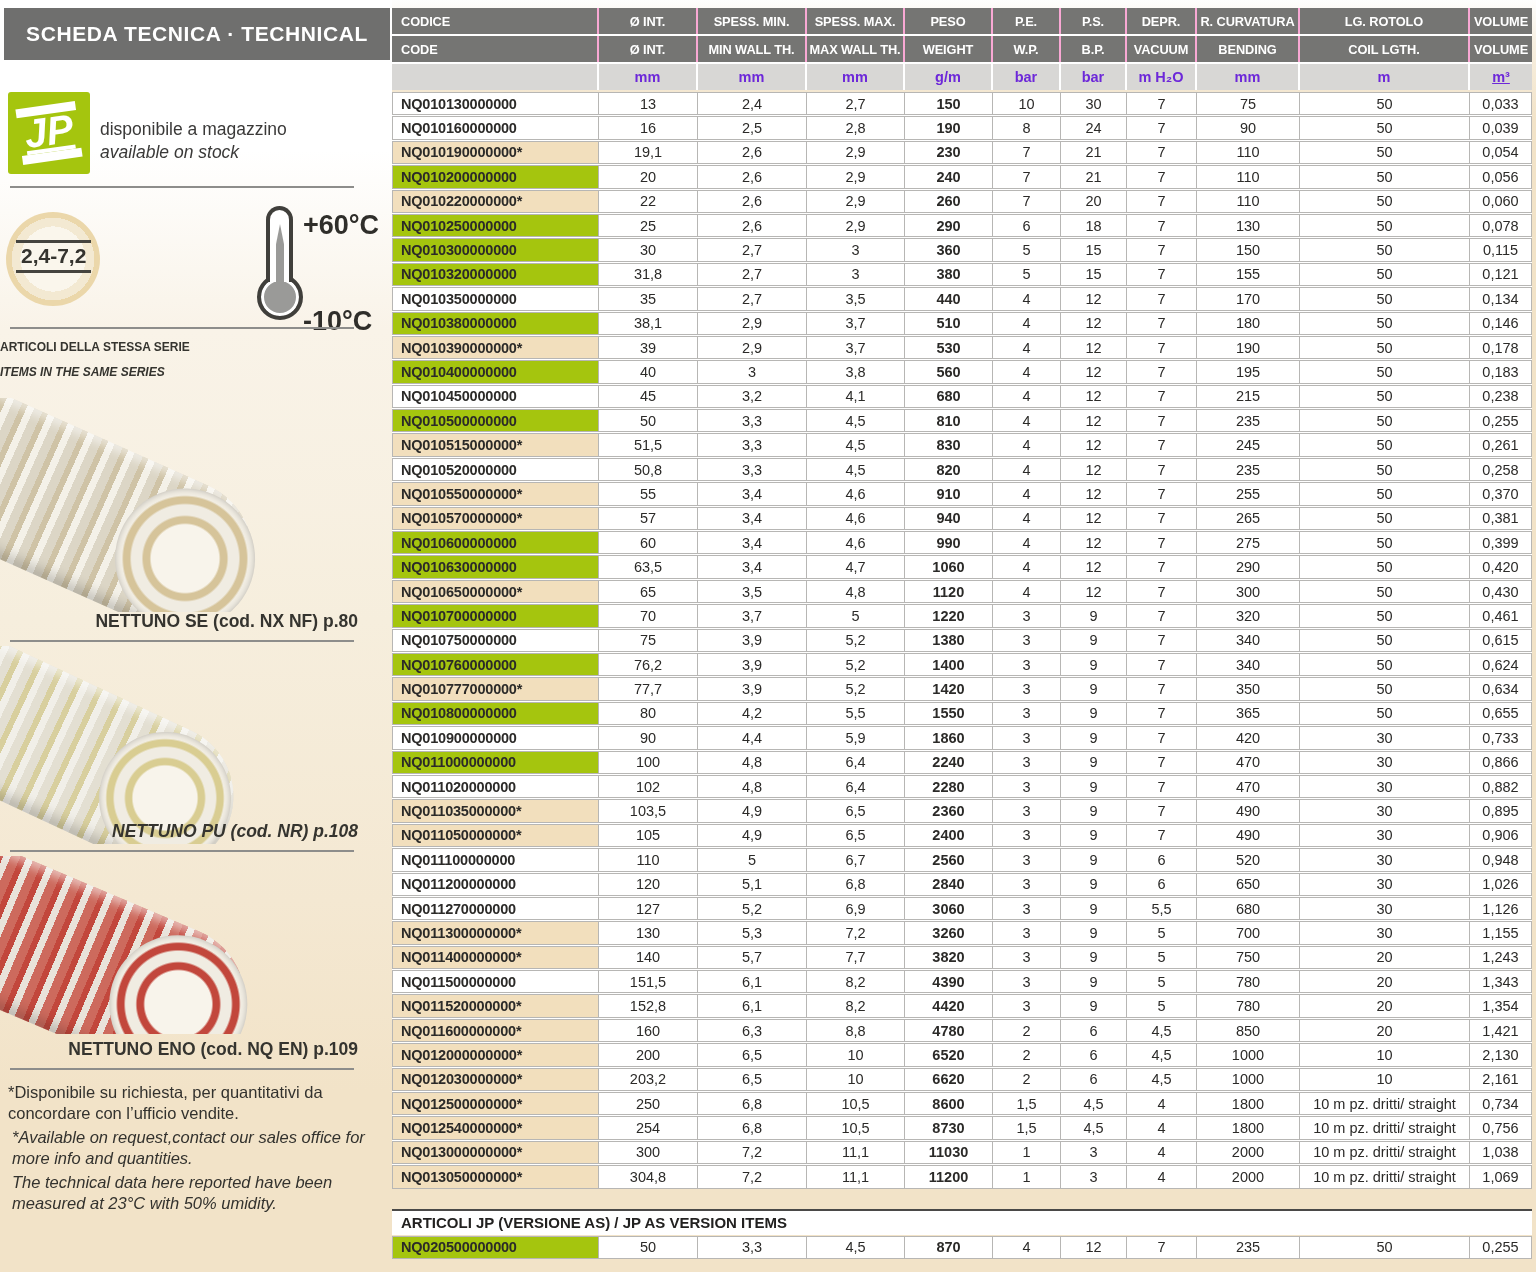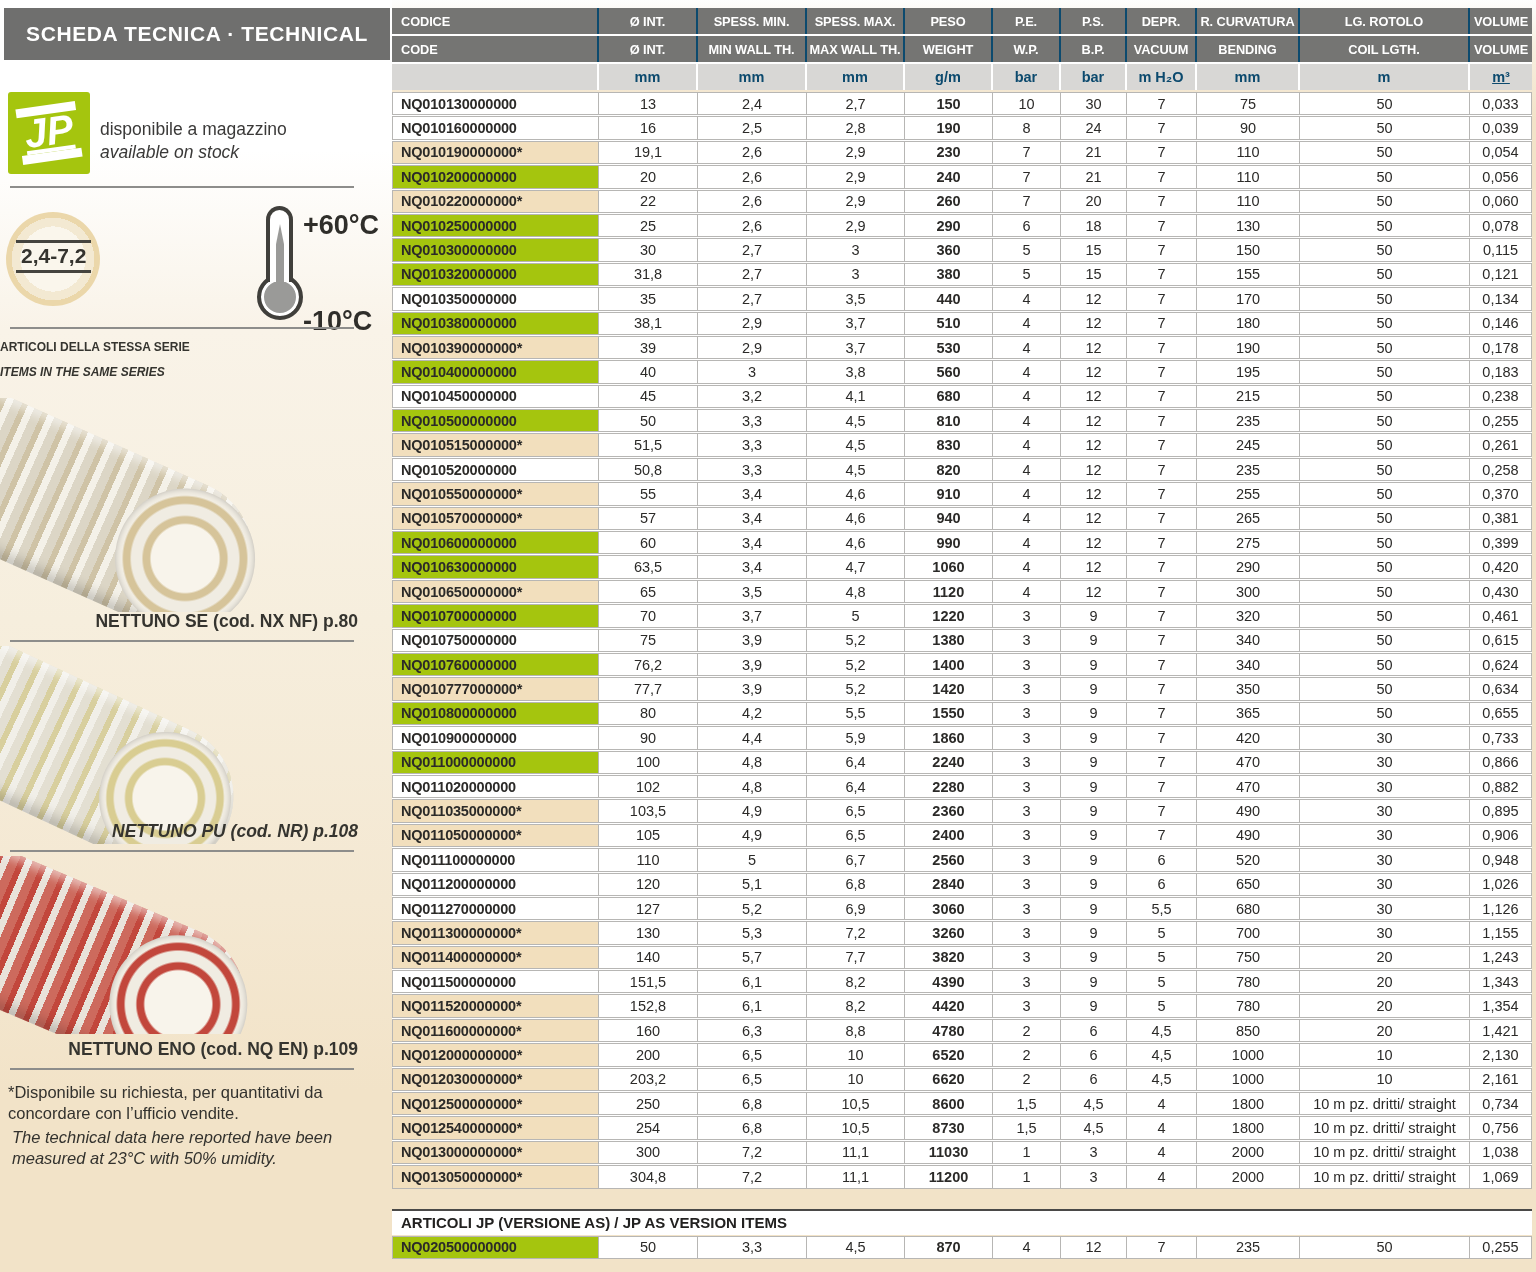--- a/index.html
+++ b/index.html
@@ -93,28 +93,28 @@
   }
   .tt { position:absolute; left:0; top:8px; width:1140px; }
   .grid11 {
     display:grid;
     grid-template-columns:207px 99px 109px 98px 88px 68px 66px 70px 103px 170px 62px;
   }
   .thead, .tbody, .as-band, .as-body { background:#fff; }
   .hrow { height:26px; margin-bottom:2px; }
   .hc {
     background:var(--gray,#757573); color:#fff; font-weight:bold; font-size:12.8px;
-    letter-spacing:-0.1px; border-right:2px solid #0c4a6e;
+    letter-spacing:-0.1px; border-right:2px solid #f9a8d4;
     display:flex; align-items:center; justify-content:center; overflow:hidden; white-space:nowrap;
   }
   .hc:first-child { justify-content:flex-start; padding-left:9px; }
   .hc:last-child { border-right:none; }
   .urow { height:26px; margin-bottom:2px; }
   .uc {
-    background:#d8d7d5; color:#0c4a6e; font-weight:bold; font-size:14.5px;
+    background:#d8d7d5; color:#6d28d9; font-weight:bold; font-size:14.5px;
     border-right:2px solid #fff; display:flex; align-items:center; justify-content:center;
   }
   .uc:last-child { border-right:none;text-decoration:underline; }
   .tr { height:23.4px; margin-bottom:1px; }
   .td {
     border:1px solid #b7b6b4; margin-left:-1px; font-size:14.5px;
     display:flex; align-items:center; justify-content:center;
     white-space:nowrap; overflow:hidden; background:#fff; color:#2b2a28;
   }
   .td.code { margin-left:0; justify-content:flex-start; padding-left:8px; font-weight:bold; letter-spacing:-0.2px; }
@@ -185,20 +185,21 @@
       <div class="hose" style="left:-40px; top:-26px; transform:rotate(23deg); --s1:#c2473c; --s2:#e9e3da; --s3:#cd6a5d; --ring:#c2473c;">
         <div class="hbody" style="width:335px; height:150px;"></div>
         <div class="hmouth" style="left:200px; top:6px; width:138px; height:138px;"></div>
       </div>
     </div>
     <div class="caption cap3">NETTUNO ENO (cod. NQ EN) p.109</div>
     <div class="srule rule5"></div>
 
     <div class="notes">
       <p>*Disponibile su richiesta, per quantitativi da concordare con l’ufficio vendite.</p>
+      <p class="em">*Available on request,contact our sales office for more info and quantities.</p>
       <p class="em">The technical data here reported have been measured at 23°C with 50% umidity.</p>
     </div>
   </aside>
 
   <main class="main">
     <div class="tt">
 
       <div class="thead">
         <div class="grid11 hrow">
           <div class="hc">CODICE</div>

